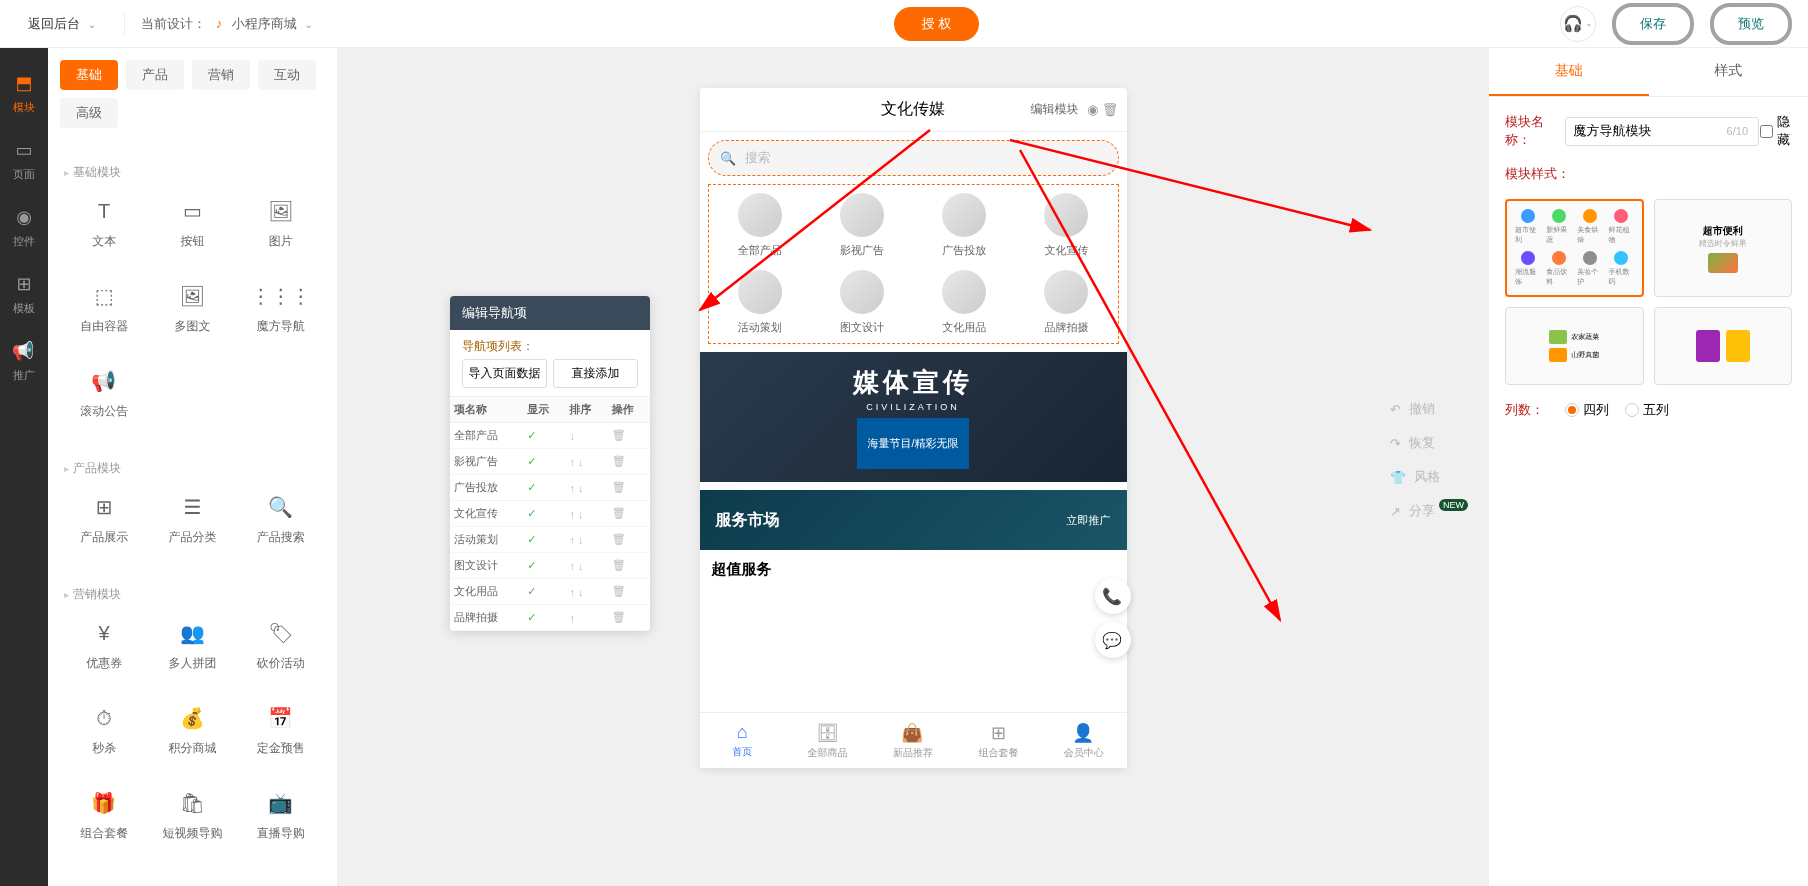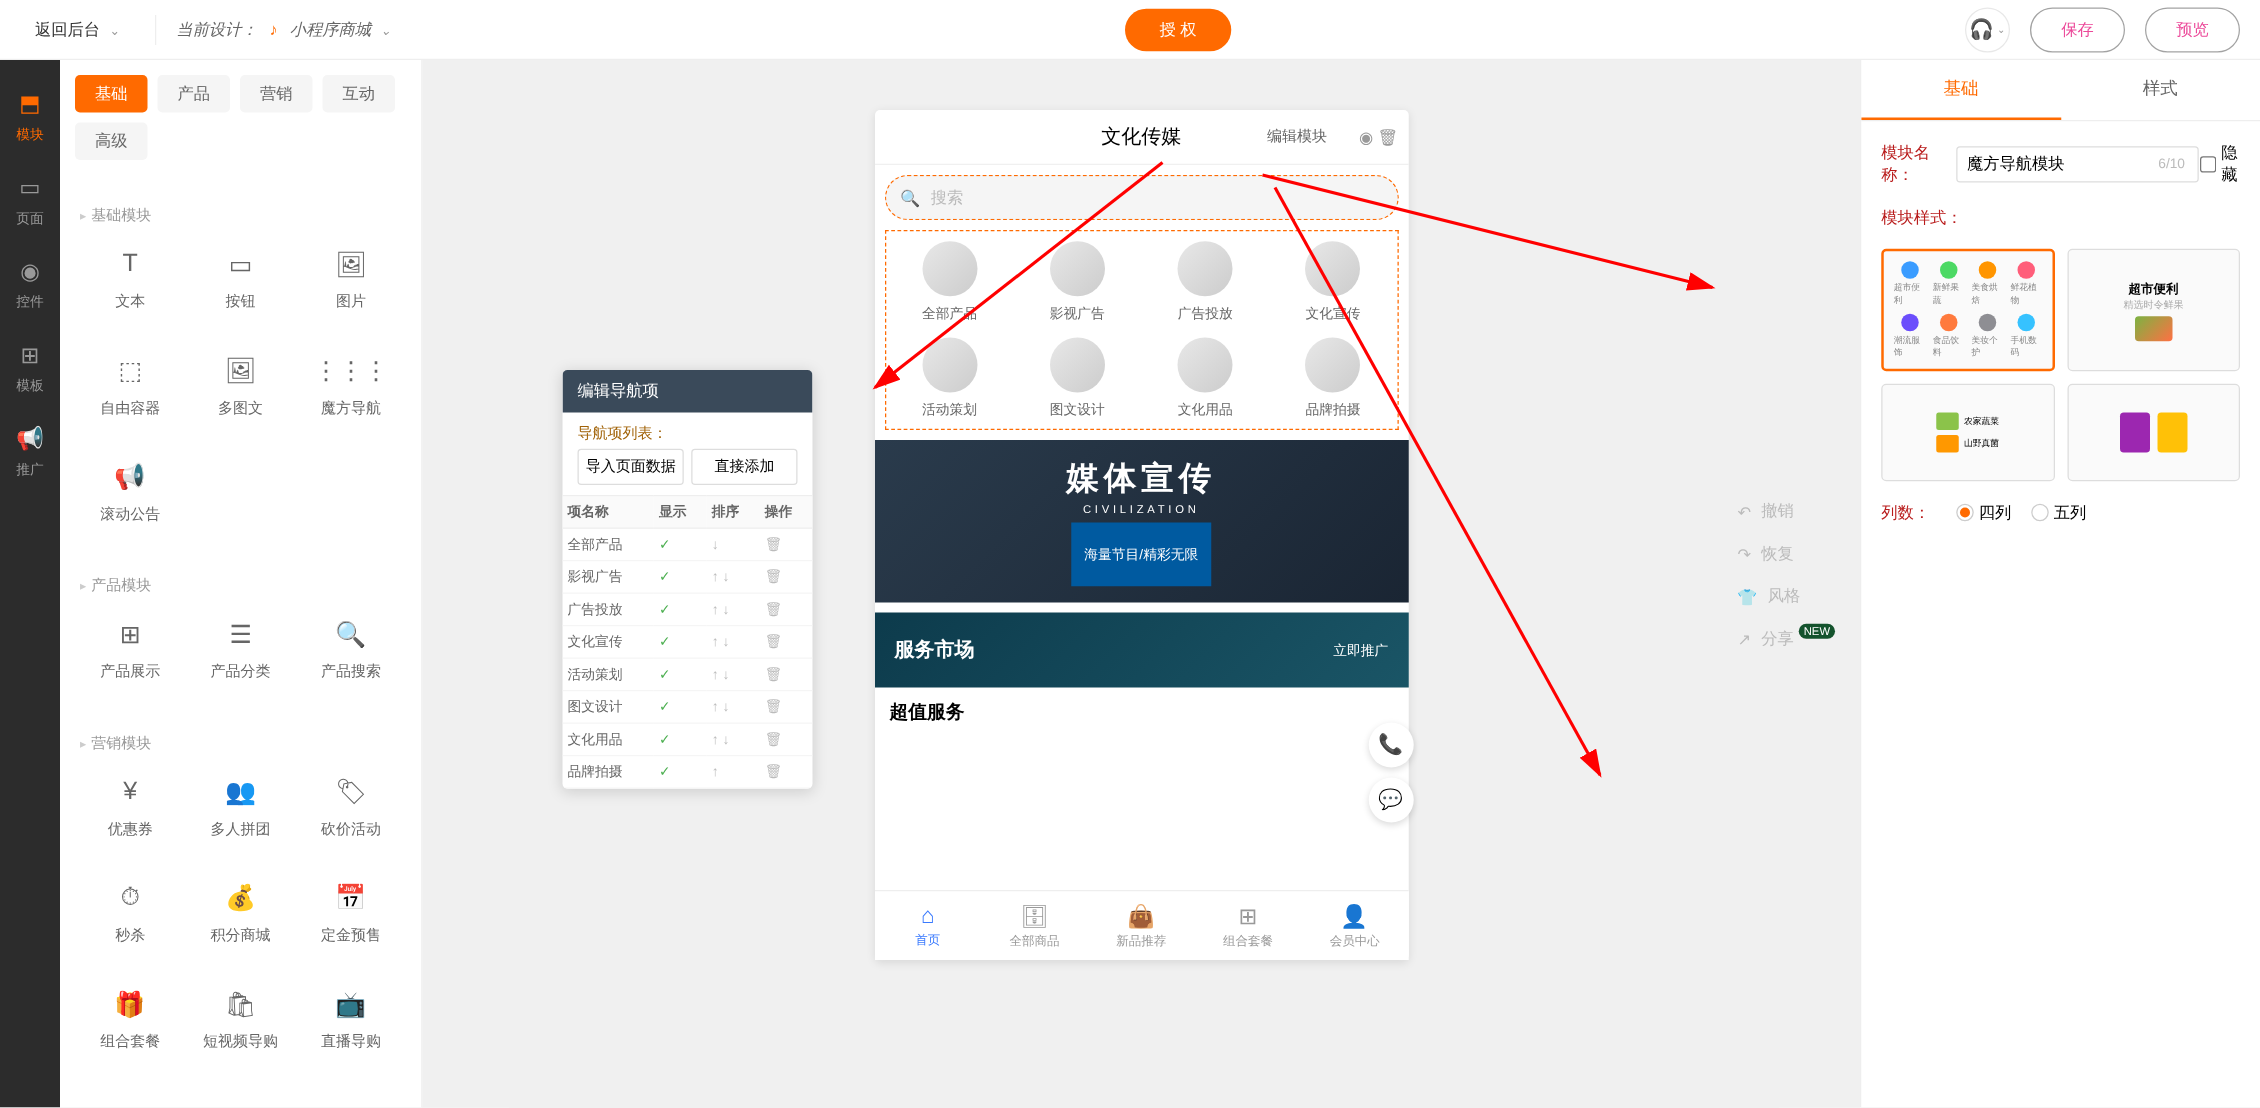--- a/index.html
+++ b/index.html
@@ -3,27 +3,27 @@
 <meta charset="utf-8">
 <style>
 * { margin: 0; padding: 0; box-sizing: border-box; font-family: -apple-system, "Microsoft YaHei", sans-serif; }
 body { background: #f5f5f5; overflow: hidden; width: 1808px; height: 886px; position: relative; }
 
 
 .topbar { height: 48px; background: #fff; border-bottom: 1px solid #eee; display: flex; align-items: center; padding: 0 16px; }
 .topbar .back { font-size: 13px; color: #333; cursor: pointer; padding: 0 12px; }
 .topbar .chev { font-size: 10px; color: #999; margin-left: 4px; }
 .topbar .divider { width: 1px; height: 24px; background: #eee; margin: 0 16px; }
-.topbar .curdesign { font-size: 13px; color: #666; font-style: italic; }
+.topbar .curdesign { font-size: 13px; color: #666; }
 .topbar .mp-icon { color: #ff6a00; margin: 0 6px; font-weight: bold; }
 .topbar .center { flex: 1; display: flex; justify-content: center; }
 .topbar .auth-btn { background: #ff6a00; color: #fff; padding: 8px 28px; border-radius: 20px; font-size: 13px; cursor: pointer; border: none; }
 .topbar .right { display: flex; align-items: center; gap: 16px; }
 .topbar .headset { width: 36px; height: 36px; border: 1px solid #e8e8e8; border-radius: 18px; display: flex; align-items: center; justify-content: center; cursor: pointer; color: #666; }
-.topbar .save-btn, .topbar .preview-btn { padding: 8px 24px; border: 1px solid #a3a3a3; border-radius: 20px; background: #fff; font-size: 13px; cursor: pointer; color: #ec4899; }
+.topbar .save-btn, .topbar .preview-btn { padding: 8px 24px; border: 4px solid #a3a3a3; border-radius: 20px; background: #fff; font-size: 13px; cursor: pointer; color: #0f766e; }
 
 
 .leftrail { position: absolute; left: 0; top: 48px; bottom: 0; width: 48px; background: #2c2c2c; display: flex; flex-direction: column; align-items: center; padding-top: 12px; }
 .leftrail-item { width: 48px; padding: 12px 0; display: flex; flex-direction: column; align-items: center; gap: 6px; cursor: pointer; color: #999; }
 .leftrail-item.active { color: #ff6a00; }
 .leftrail-item .icon { font-size: 18px; }
 .leftrail-item .label { font-size: 11px; }
 
 
 .mod-panel { position: absolute; left: 48px; top: 48px; bottom: 0; width: 290px; background: #fff; border-right: 1px solid #eee; overflow-y: auto; }
@@ -36,21 +36,21 @@
 .mod-grid { display: grid; grid-template-columns: repeat(3, 1fr); gap: 16px 8px; }
 .mod-item { display: flex; flex-direction: column; align-items: center; gap: 8px; cursor: pointer; padding: 8px 4px; }
 .mod-item .icon { width: 28px; height: 28px; display: flex; align-items: center; justify-content: center; font-size: 20px; color: #666; }
 .mod-item .label { font-size: 12px; color: #666; }
 
 
 .canvas { position: absolute; left: 338px; right: 320px; top: 48px; bottom: 0; background: #f0f0f0; display: flex; justify-content: center; padding-top: 40px; }
 .phone { width: 427px; background: #fff; border-radius: 4px; box-shadow: 0 2px 8px rgba(0,0,0,0.1); position: relative; height: 680px; }
 .phone-header { height: 44px; display: flex; align-items: center; justify-content: center; position: relative; border-bottom: 1px solid #f0f0f0; }
 .phone-title { font-size: 16px; font-weight: 500; }
-.phone-header .edit-mod { position: absolute; right: 65px; font-size: 12px; color: #666; cursor: pointer; }
+.phone-header .edit-mod { position: absolute; right: 48px; font-size: 12px; color: #666; cursor: pointer; }
 .phone-header .eye { position: absolute; right: 28px; color: #999; cursor: pointer; font-size: 13px; }
 .phone-header .trash { position: absolute; right: 8px; color: #999; cursor: pointer; font-size: 13px; }
 .phone-search { margin: 8px; padding: 8px 12px; background: #f5f5f5; border-radius: 20px; display: flex; align-items: center; gap: 8px; color: #bbb; font-size: 13px; border: 1px dashed #ff6a00; }
 .nav-grid-wrap { border: 1px dashed #ff6a00; margin: 4px 8px; padding: 8px 0; }
 .nav-grid { display: grid; grid-template-columns: repeat(4, 1fr); gap: 12px 0; }
 .nav-item { display: flex; flex-direction: column; align-items: center; gap: 6px; }
 .nav-item .circle { width: 44px; height: 44px; border-radius: 50%; background: linear-gradient(135deg,#e8e8e8,#ccc); }
 .nav-item .label { font-size: 11px; color: #666; }
 .banner { margin: 8px 0 0; height: 130px; background: linear-gradient(135deg,#2a3b4c,#1a2533); display: flex; flex-direction: column; align-items: center; justify-content: center; color: #fff; position: relative; }
 .banner .big { font-size: 26px; font-weight: bold; letter-spacing: 4px; }

